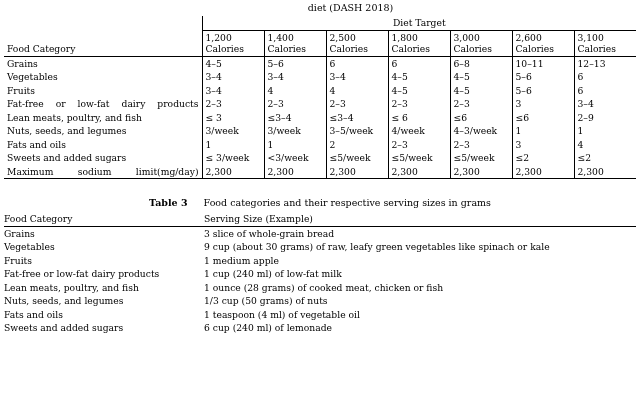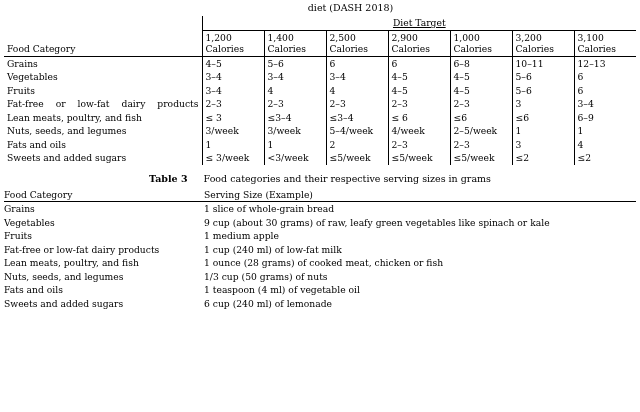--- a/index.html
+++ b/index.html
@@ -50,36 +50,35 @@
   .t2 .vl {
     border-left: 0.8px solid #000;
   }
   .rule-bot {
     border-bottom: 0.8px solid #000;
   }
   .diet-target {
     text-align: center !important;
     border-bottom: 0.8px solid #000;
     padding-bottom: 1px !important;
-    text-decoration: underline;
   }
   .hdr-cell {
     vertical-align: bottom !important;
   }
   .fc-hdr {
     vertical-align: bottom !important;
   }
   .justify {
     text-align: justify;
     text-align-last: justify;
   }
 
   
   .t3-wrap {
-    margin-top: 8px;
+    margin-top: 18px;
   }
   .t3-caption {
     text-align: center;
     font-size: 9.5px;
     line-height: 11px;
     margin-bottom: 4px;
   }
   .t3-caption .lbl {
     font-weight: bold;
   }
@@ -131,29 +130,29 @@
         </td>
         <td class="vl hdr-cell">
           <div>1,400</div>
           <div>Calories</div>
         </td>
         <td class="vl hdr-cell">
           <div>2,500</div>
           <div>Calories</div>
         </td>
         <td class="vl hdr-cell">
-          <div>2,900</div>
-          <div>Calories</div>
-        </td>
-        <td class="vl hdr-cell">
-          <div>1,000</div>
-          <div>Calories</div>
-        </td>
-        <td class="vl hdr-cell">
-          <div>3,200</div>
+          <div>1,800</div>
+          <div>Calories</div>
+        </td>
+        <td class="vl hdr-cell">
+          <div>3,000</div>
+          <div>Calories</div>
+        </td>
+        <td class="vl hdr-cell">
+          <div>2,600</div>
           <div>Calories</div>
         </td>
         <td class="vl hdr-cell">
           <div>3,100</div>
           <div>Calories</div>
         </td>
       </tr>
     </thead>
     <tbody>
 
@@ -202,30 +201,30 @@
       </tr>
 
       <tr>
         <td>Lean meats, poultry, and fish</td>
         <td class="vl">≤ 3</td>
         <td class="vl">≤3–4</td>
         <td class="vl">≤3–4</td>
         <td class="vl">≤ 6</td>
         <td class="vl">≤6</td>
         <td class="vl">≤6</td>
-        <td class="vl">6–9</td>
+        <td class="vl">2–9</td>
       </tr>
 
       <tr>
         <td>Nuts, seeds, and legumes</td>
         <td class="vl">3/week</td>
         <td class="vl">3/week</td>
-        <td class="vl">5–4/week</td>
+        <td class="vl">3–5/week</td>
         <td class="vl">4/week</td>
-        <td class="vl">2–5/week</td>
+        <td class="vl">4–3/week</td>
         <td class="vl">1</td>
         <td class="vl">1</td>
       </tr>
 
       <tr>
         <td>Fats and oils</td>
         <td class="vl">1</td>
         <td class="vl">1</td>
         <td class="vl">2</td>
         <td class="vl">2–3</td>
@@ -238,20 +237,30 @@
         <td>Sweets and added sugars</td>
         <td class="vl">≤ 3/week</td>
         <td class="vl">&lt;3/week</td>
         <td class="vl">≤5/week</td>
         <td class="vl">≤5/week</td>
         <td class="vl">≤5/week</td>
         <td class="vl">≤2</td>
         <td class="vl">≤2</td>
       </tr>
 
+      <tr class="rule-bot">
+        <td class="justify">Maximum sodium limit(mg/day)</td>
+        <td class="vl">2,300</td>
+        <td class="vl">2,300</td>
+        <td class="vl">2,300</td>
+        <td class="vl">2,300</td>
+        <td class="vl">2,300</td>
+        <td class="vl">2,300</td>
+        <td class="vl">2,300</td>
+      </tr>
 
     </tbody>
   </table>
 
   <div class="t3-wrap">
     <div class="t3-caption">
       <span class="lbl">Table 3</span><span class="gap"></span><span>Food categories and their respective serving sizes in grams</span>
     </div>
 
     <table class="t3">
@@ -261,21 +270,21 @@
       </colgroup>
       <thead>
         <tr class="rule-bot">
           <td>Food Category</td>
           <td>Serving Size (Example)</td>
         </tr>
       </thead>
       <tbody>
         <tr>
           <td>Grains</td>
-          <td>1 slice of whole-grain bread</td>
+          <td>3 slice of whole-grain bread</td>
         </tr>
         <tr>
           <td>Vegetables</td>
           <td>9 cup (about 30 grams) of raw, leafy green vegetables like spinach or kale</td>
         </tr>
         <tr>
           <td>Fruits</td>
           <td>1 medium apple</td>
         </tr>
         <tr>

